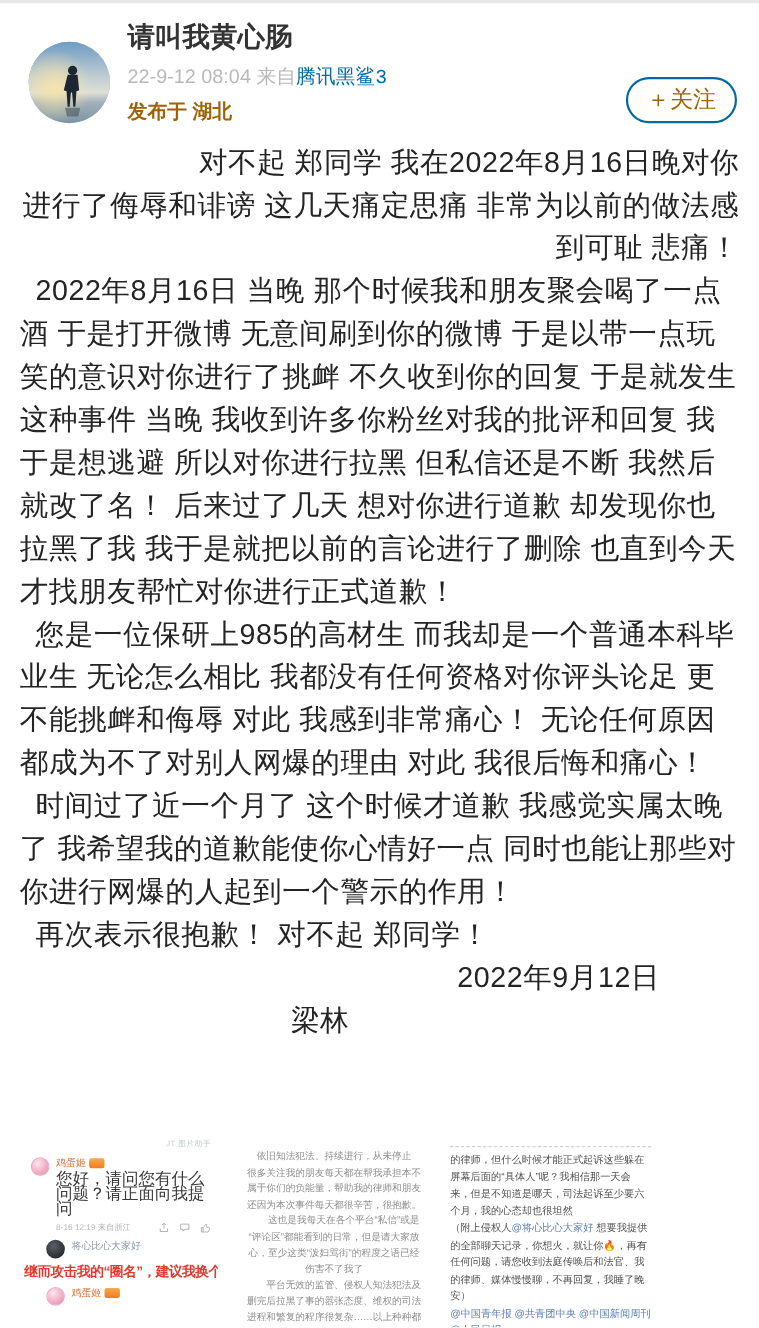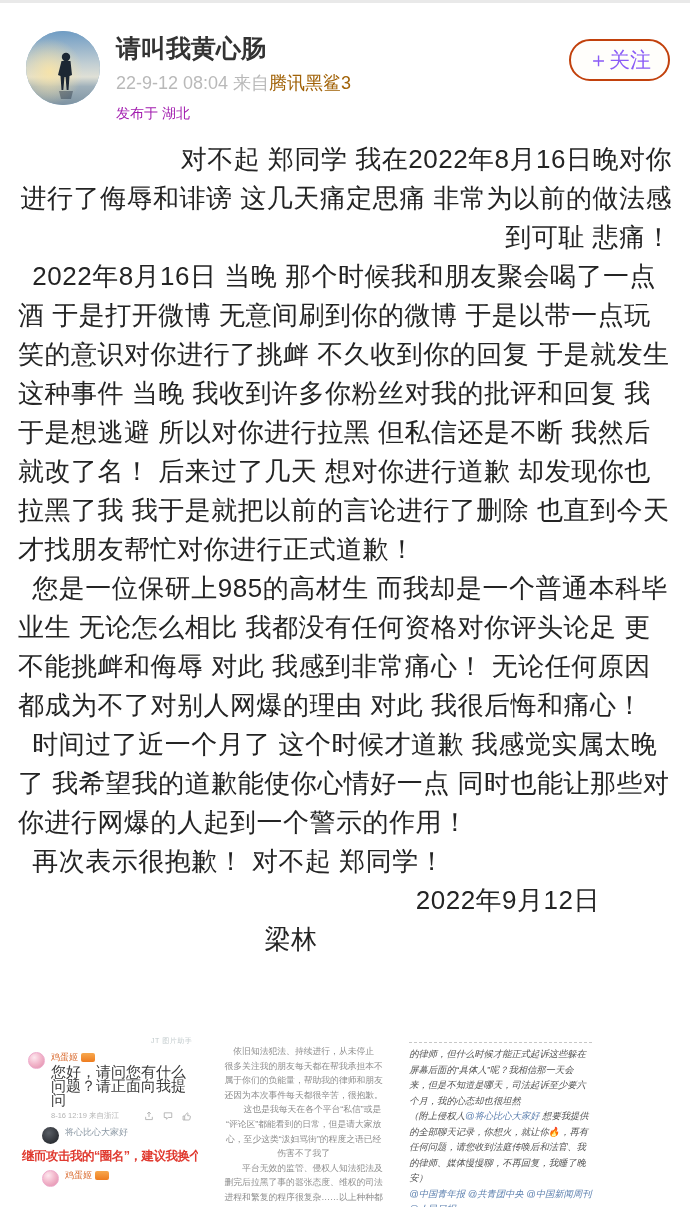--- a/index.html
+++ b/index.html
@@ -5,31 +5,31 @@
   html,body{margin:0;padding:0;}
   body{
     width:690px;height:1207px;overflow:hidden;background:#ffffff;
     font-family:"Liberation Sans","DejaVu Sans",sans-serif;
     -webkit-font-smoothing:antialiased;
   }
   .page{position:relative;width:690px;height:1207px;background:#fff;overflow:hidden;}
   .topline{height:3px;background:#e9e9e9;width:100%;}
 
   
-  .post-header{display:flex;align-items:flex-start;padding:28px 18px 0 26px;}
+  .post-header{display:flex;align-items:flex-end;padding:14px 18px 0 26px;}
   .avatar{width:74px;height:74px;border-radius:50%;overflow:hidden;flex:0 0 auto;background:#7da2c1;}
   .avatar svg{display:block;width:74px;height:74px;}
   .author-info{margin-left:16px;flex:1 1 auto;min-width:0;}
   .author-name{font-size:25px;color:#333;font-weight:600;line-height:30px;margin-top:2px;}
   .meta-line{margin-top:9px;font-size:18px;color:#b9b9b9;line-height:22px;}
-  .meta-line .lnk{color:#a16207;}
-  .location{margin-top:8px;font-size:14px;color:#a21caf;line-height:22px;}
+  .meta-line .lnk{color:#0369a1;font-family:Liberation Mono, monospace;}
+  .location{margin-top:8px;font-size:18px;color:#a16207;line-height:22px;font-weight:bold;}
   .follow-btn{
     flex:0 0 auto;margin-top:8px;margin-right:2px;
-    background:#fffefb;border:2px solid #c2410c;color:#8b5cf6;
+    background:#fffefb;border:2px solid #0369a1;color:#a16207;
     border-radius:22px;padding:6px 17px;font-size:21px;line-height:26px;
     font-family:inherit;cursor:pointer;
   }
 
   
   .post-body{
     padding:16px 18px 0 18px;font-size:26px;color:#242424;line-height:39px;
     word-break:break-all;letter-spacing:.5px;
   }
   .post-body p{margin:0;}
@@ -69,21 +69,21 @@
     margin:4px 8px 2px -6px;letter-spacing:-.5px;
   }
   .rednote svg{width:11px;height:11px;margin-left:2px;flex:0 0 auto;}
 
   
   .thumb-mid p{margin:0;font-size:8.8px;color:#8e8e8e;line-height:14.6px;}
   .thumb-mid p.ind{text-indent:2em;}
 
   
   .dashline{border-top:1px dashed #c7c7c7;margin:2px 0 4px 0;}
-  .thumb-right p{margin:0;font-size:9.3px;color:#525252;line-height:15.5px;font-style:italic;}
+  .thumb-right p{margin:0;font-size:9.3px;color:#525252;line-height:15.5px;}
   .thumb-right .blue{color:#5b7fae;}
   .thumb-right .flame{color:#f07d1a;}
   .thumb-right .taglist p{color:#5b7fae;}
 </style>
 </head>
 <body>
 
 <div class="page">
   <div class="topline"></div>
 

